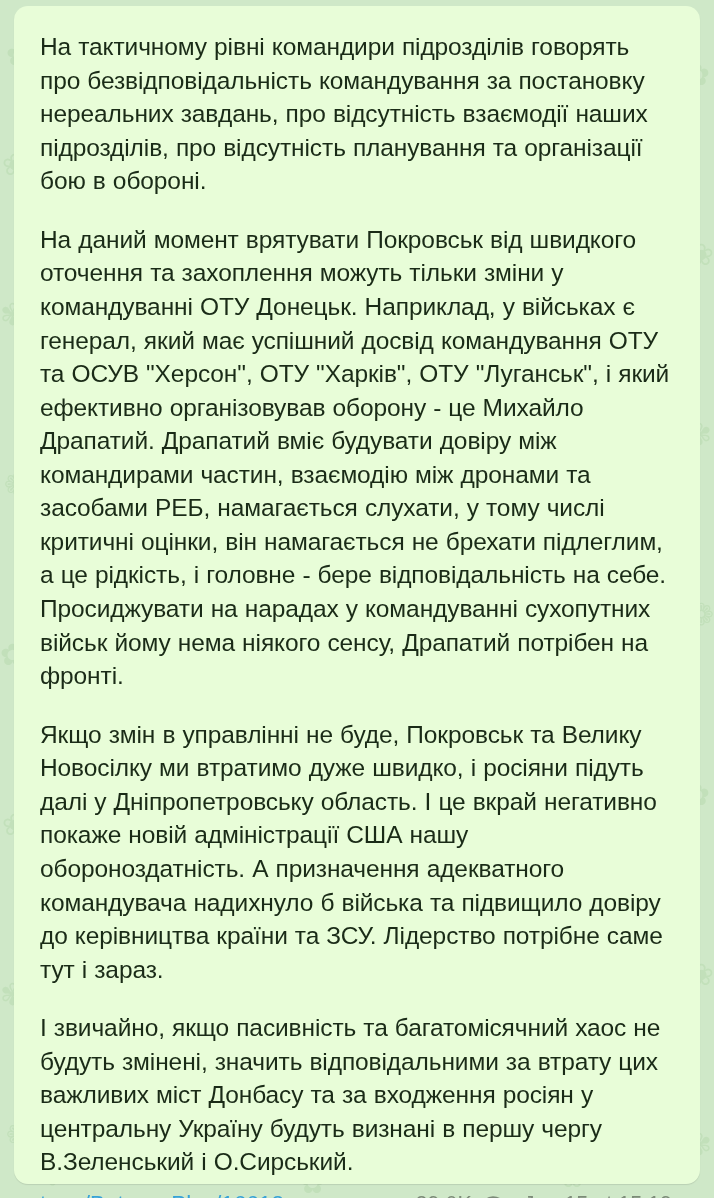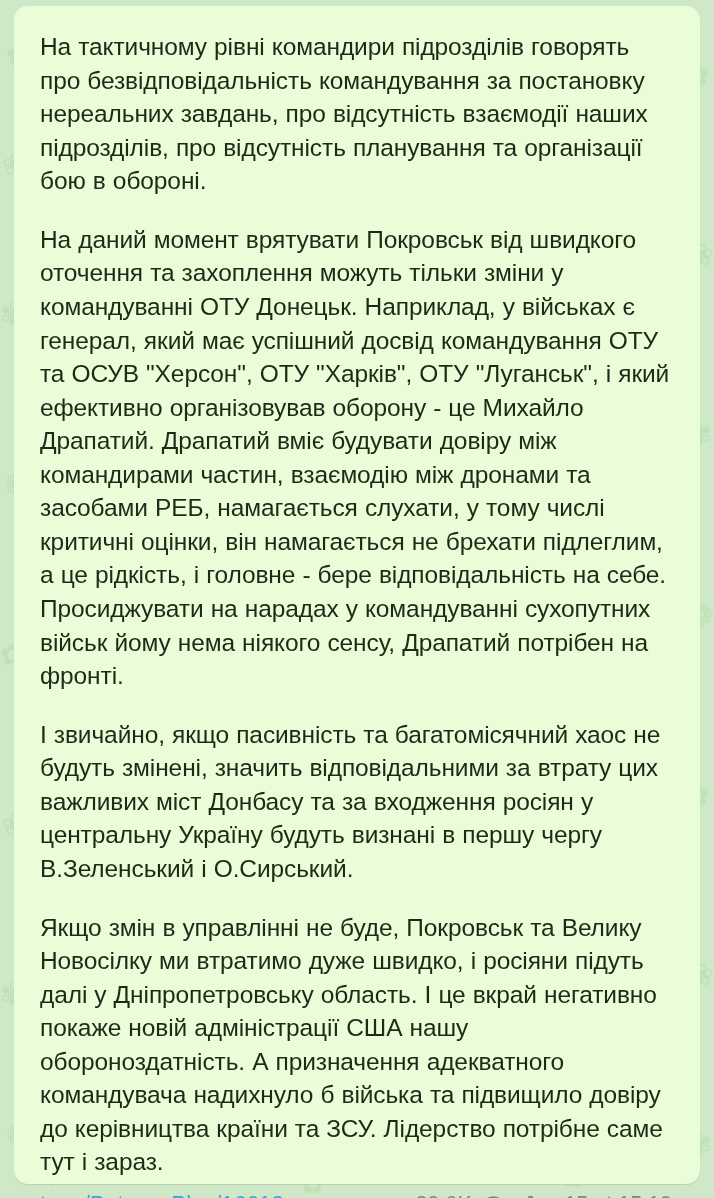--- a/index.html
+++ b/index.html
@@ -110,22 +110,22 @@
   <span class="doodle" style="right:2px; top:1130px;">✾</span>
   <span class="doodle" style="left:40px; top:1160px;">❁</span>
   <span class="doodle" style="left:300px;top:1168px;">✿</span>
   <span class="doodle" style="left:560px;top:1162px;">❀</span>
 </div>
 
 <div id="message-bubble">
 
   <p class="msg-text">На тактичному рівні командири підрозділів говорять про безвідповідальність командування за постановку нереальних завдань, про відсутність взаємодії наших підрозділів, про відсутність планування та організації бою в обороні.</p>
   <p class="msg-text">На даний момент врятувати Покровськ від швидкого оточення та захоплення можуть тільки зміни у командуванні ОТУ Донецьк. Наприклад, у військах є генерал, який має успішний досвід командування ОТУ та ОСУВ "Херсон", ОТУ "Харків", ОТУ "Луганськ", і який ефективно організовував оборону - це Михайло Драпатий. Драпатий вміє будувати довіру між командирами частин, взаємодію між дронами та засобами РЕБ, намагається слухати, у тому числі критичні оцінки, він намагається не брехати підлеглим, а це рідкість, і головне - бере відповідальність на себе. Просиджувати на нарадах у командуванні сухопутних військ йому нема ніякого сенсу, Драпатий потрібен на фронті.</p>
+  <p class="msg-text">Якщо змін в управлінні не буде, Покровськ та Велику Новосілку ми втратимо дуже швидко, і росіяни підуть далі у Дніпропетровську область. І це вкрай негативно покаже новій адміністрації США нашу обороноздатність. А призначення адекватного командувача надихнуло б війська та підвищило довіру до керівництва країни та ЗСУ. Лідерство потрібне саме тут і зараз.</p>
   <p class="msg-text">І звичайно, якщо пасивність та багатомісячний хаос не будуть змінені, значить відповідальними за втрату цих важливих міст Донбасу та за входження росіян у центральну Україну будуть визнані в першу чергу В.Зеленський і О.Сирський.</p>
-  <p class="msg-text">Якщо змін в управлінні не буде, Покровськ та Велику Новосілку ми втратимо дуже швидко, і росіяни підуть далі у Дніпропетровську область. І це вкрай негативно покаже новій адміністрації США нашу обороноздатність. А призначення адекватного командувача надихнуло б війська та підвищило довіру до керівництва країни та ЗСУ. Лідерство потрібне саме тут і зараз.</p>
 
   <div id="message-footer">
     <a id="post-link" href="#">t.me/ButusovPlus/16613</a>
     <span id="footer-spacer"></span>
     <span id="view-count">29.0K</span>
     <span id="eye-icon">
       <svg viewBox="0 0 26 18" width="26" height="18" aria-hidden="true">
         <path d="M13 2.2C7.2 2.2 2.8 6.4 1.2 9c1.6 2.6 6 6.8 11.8 6.8S22.8 11.6 24.4 9C22.8 6.4 18.8 2.2 13 2.2z" fill="none" stroke="#7c8b78" stroke-width="1.7"></path>
         <circle cx="13" cy="9" r="3.3" fill="#7c8b78"></circle>
       </svg>

